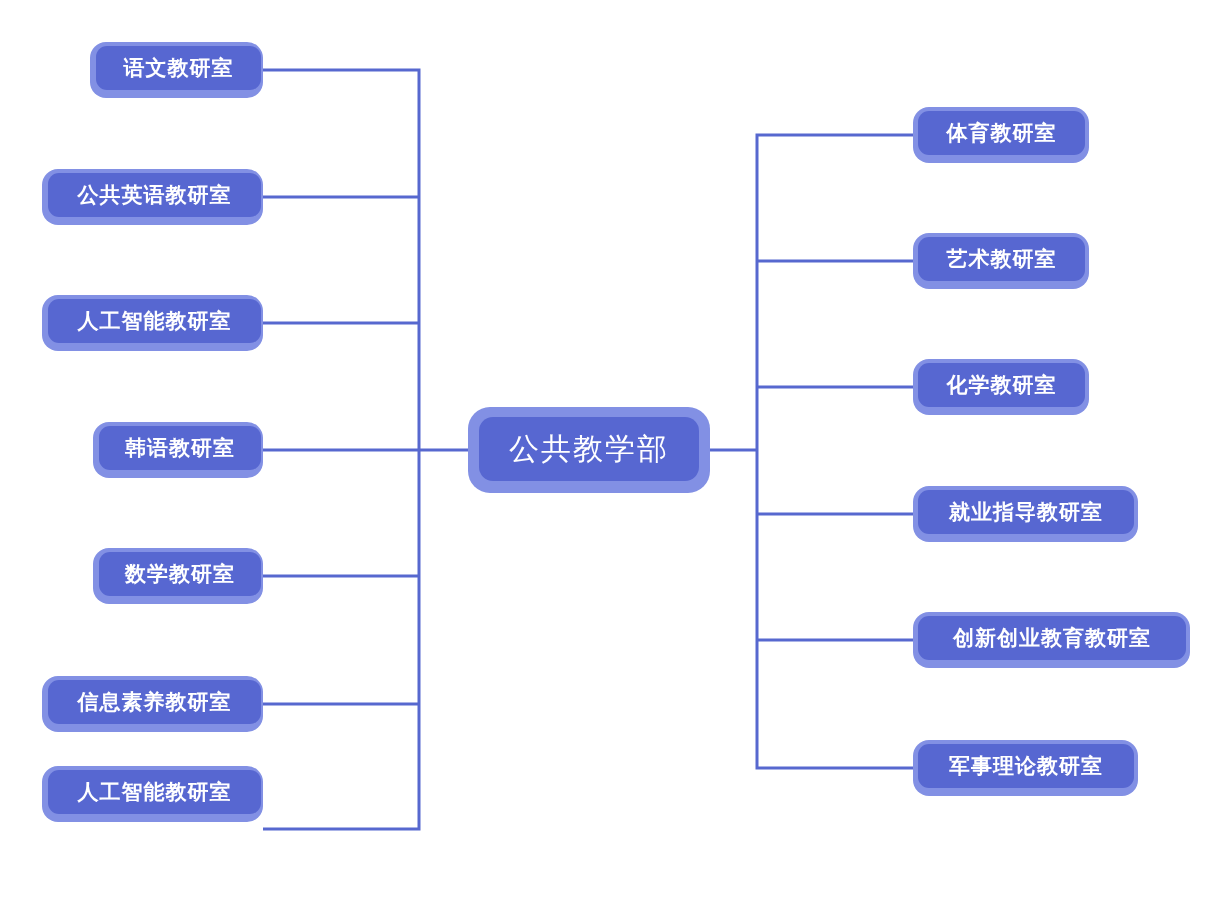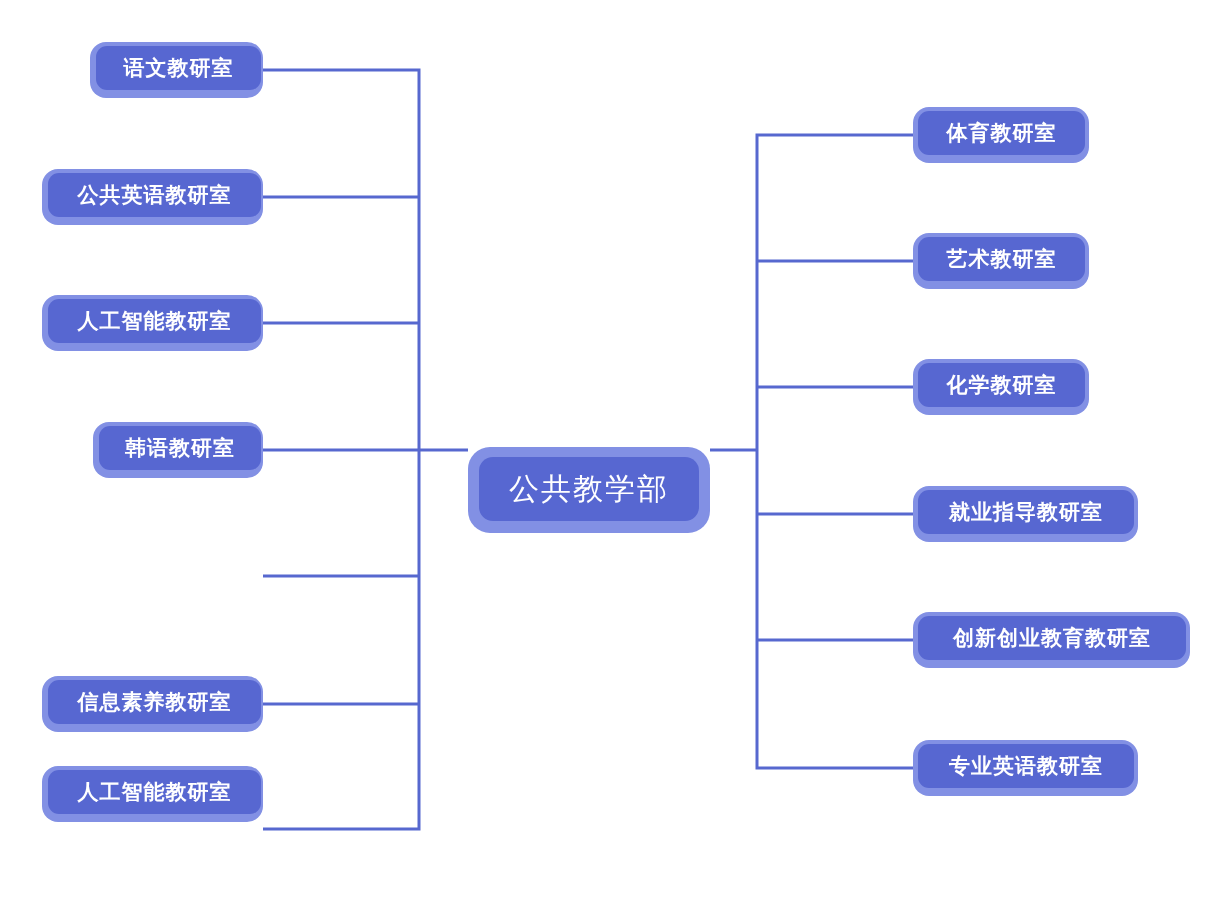--- a/index.html
+++ b/index.html
@@ -58,21 +58,21 @@
   }
   
   .l0{ left:90px;  top:42px;  width:173px; height:56px; }
   .l1{ left:42px;  top:169px; width:221px; height:56px; }
   .l2{ left:42px;  top:295px; width:221px; height:56px; }
   .l3{ left:93px;  top:422px; width:170px; height:56px; }
   .l4{ left:93px;  top:548px; width:170px; height:56px; }
   .l5{ left:42px;  top:676px; width:221px; height:56px; }
   .l6{ left:42px;  top:766px; width:221px; height:56px; }
   
-  .root{ left:468px; top:407px; width:242px; height:86px;margin-top:40px; }
+  .root{ left:468px; top:407px; width:242px; height:86px; }
   
   .r0{ left:913px; top:107px; width:176px; height:56px; }
   .r1{ left:913px; top:233px; width:176px; height:56px; }
   .r2{ left:913px; top:359px; width:176px; height:56px; }
   .r3{ left:913px; top:486px; width:225px; height:56px; }
   .r4{ left:913px; top:612px; width:277px; height:56px; }
   .r5{ left:913px; top:740px; width:225px; height:56px; }
 </style>
 </head>
 <body>
@@ -98,20 +98,25 @@
       </div>
   </div>
   <div class="node node-left l2">
     <div class="inner">
         <span>人工智能教研室</span>
       </div>
   </div>
   <div class="node node-left l3">
     <div class="inner">
         <span>韩语教研室</span>
+      </div>
+  </div>
+  <div class="node node-left l4">
+    <div class="inner">
+        <span>数学教研室</span>
       </div>
   </div>
   <div class="node node-left l5">
     <div class="inner">
         <span>信息素养教研室</span>
       </div>
   </div>
   <div class="node node-left l6">
     <div class="inner">
         <span>人工智能教研室</span>
@@ -144,17 +149,17 @@
         <span>就业指导教研室</span>
       </div>
   </div>
   <div class="node node-right r4">
     <div class="inner">
         <span>创新创业教育教研室</span>
       </div>
   </div>
   <div class="node node-right r5">
     <div class="inner">
-        <span>专业英语教研室</span>
+        <span>军事理论教研室</span>
       </div>
   </div>
 
 </div>
 
 </body></html>

